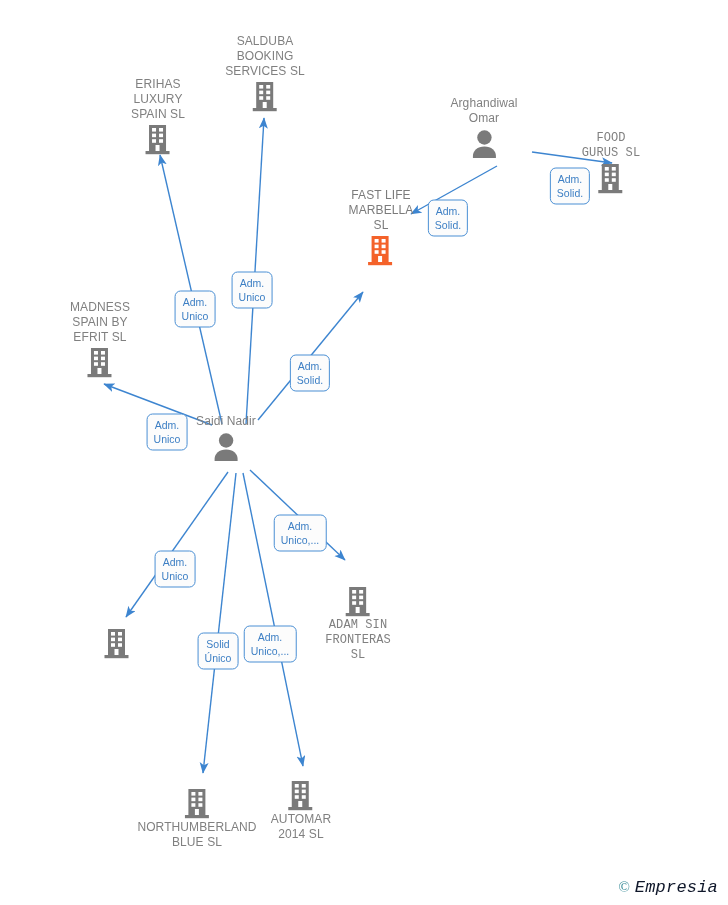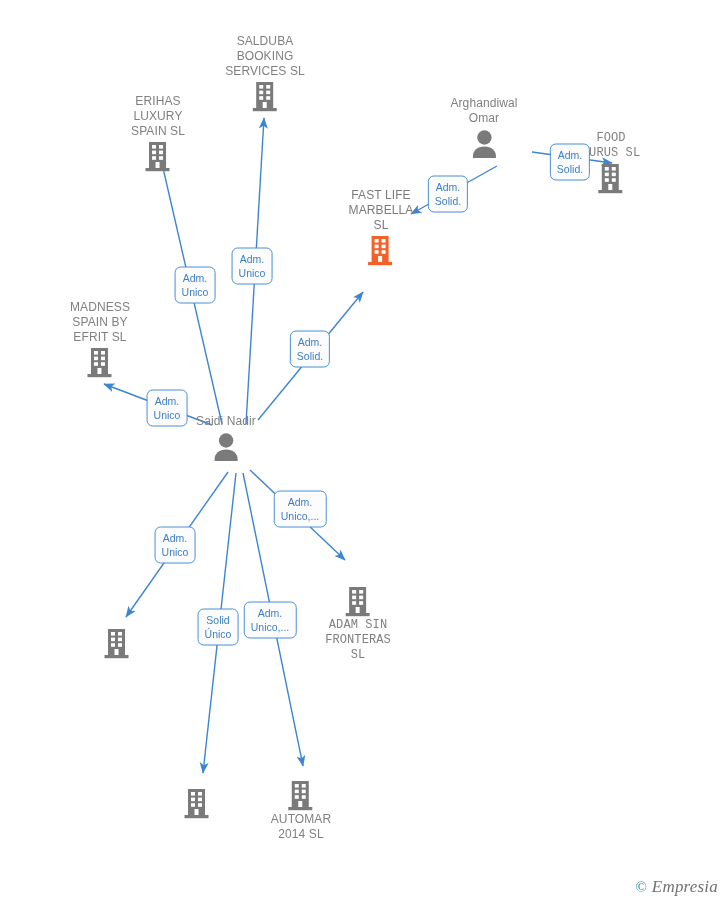--- a/index.html
+++ b/index.html
@@ -47,38 +47,39 @@
     background: #fcfcfc;
     border: 1.3px solid #4a8fd4;
     border-radius: 6px;
     color: #3d7fc4;
     font-size: 10.5px;
     line-height: 13.5px;
     text-align: center;
     padding: 4px 6px 4px 6px;
     white-space: pre-line;
     box-sizing: border-box;
+    margin-top: 24px;
   }
   #watermark {
     position: absolute;
     right: 10px;
     bottom: 8px;
     display: flex;
     align-items: center;
     gap: 5px;
   }
   .wm-c {
     color: #3d8f9b;
     font-size: 15px;
     font-family: "Liberation Serif", serif;
   }
   .wm-text {
-    color: #737373;
+    color: #0f172a;
     font-size: 17px;
-    font-family: Liberation Serif, serif;
+    font-family: Liberation Mono, monospace;
     font-style: italic;
     letter-spacing: 0.2px;
   }
 </style>
 </head>
 <body>
 
 <div id="canvas">
 
   <svg id="edges" viewBox="0 0 728 905">
@@ -95,21 +96,21 @@
         <line x1="258" y1="420" x2="363" y2="292" stroke="#3d85d0" stroke-width="1.4" marker-end="url(#arrow)"></line>
         <line x1="212" y1="425" x2="104" y2="384" stroke="#3d85d0" stroke-width="1.4" marker-end="url(#arrow)"></line>
         <line x1="228" y1="472" x2="126" y2="617" stroke="#3d85d0" stroke-width="1.4" marker-end="url(#arrow)"></line>
         <line x1="250" y1="470" x2="345" y2="560" stroke="#3d85d0" stroke-width="1.4" marker-end="url(#arrow)"></line>
         <line x1="236" y1="473" x2="203" y2="773" stroke="#3d85d0" stroke-width="1.4" marker-end="url(#arrow)"></line>
         <line x1="243" y1="473" x2="303" y2="766" stroke="#3d85d0" stroke-width="1.4" marker-end="url(#arrow)"></line>
       </g>
   </svg>
 
   <div id="nodes">
-      <div class="node" style="left: 158px; top: 77px; margin-top: 17px;">
+      <div class="node" style="left: 158px; top: 77px;">
         <div class="node-label">ERIHAS
 LUXURY
 SPAIN  SL</div>
         <div>
           <svg class="node-icon" width="26" height="32" viewBox="0 0 26 32" fill="#7a7a7a">
       <rect x="4" y="1" width="17" height="26"></rect>
       <rect x="0.5" y="27" width="24" height="3.2"></rect>
       <g fill="#ffffff">
         <rect x="7" y="4" width="4" height="3.6"></rect>
         <rect x="14" y="4" width="4" height="3.6"></rect>
@@ -266,20 +267,22 @@
         <rect x="7" y="4" width="4" height="3.6"></rect>
         <rect x="14" y="4" width="4" height="3.6"></rect>
         <rect x="7" y="9.6" width="4" height="3.6"></rect>
         <rect x="14" y="9.6" width="4" height="3.6"></rect>
         <rect x="7" y="15.2" width="4" height="3.6"></rect>
         <rect x="14" y="15.2" width="4" height="3.6"></rect>
         <rect x="10.5" y="21" width="4" height="6"></rect>
       </g>
     </svg>
         </div>
+        <div class="node-label">NORTHUMBERLAND
+BLUE SL</div>
       </div>
       <div class="node" style="left: 301px; top: 778px;">
         <div>
           <svg class="node-icon" width="26" height="32" viewBox="0 0 26 32" fill="#7a7a7a">
       <rect x="4" y="1" width="17" height="26"></rect>
       <rect x="0.5" y="27" width="24" height="3.2"></rect>
       <g fill="#ffffff">
         <rect x="7" y="4" width="4" height="3.6"></rect>
         <rect x="14" y="4" width="4" height="3.6"></rect>
         <rect x="7" y="9.6" width="4" height="3.6"></rect>

